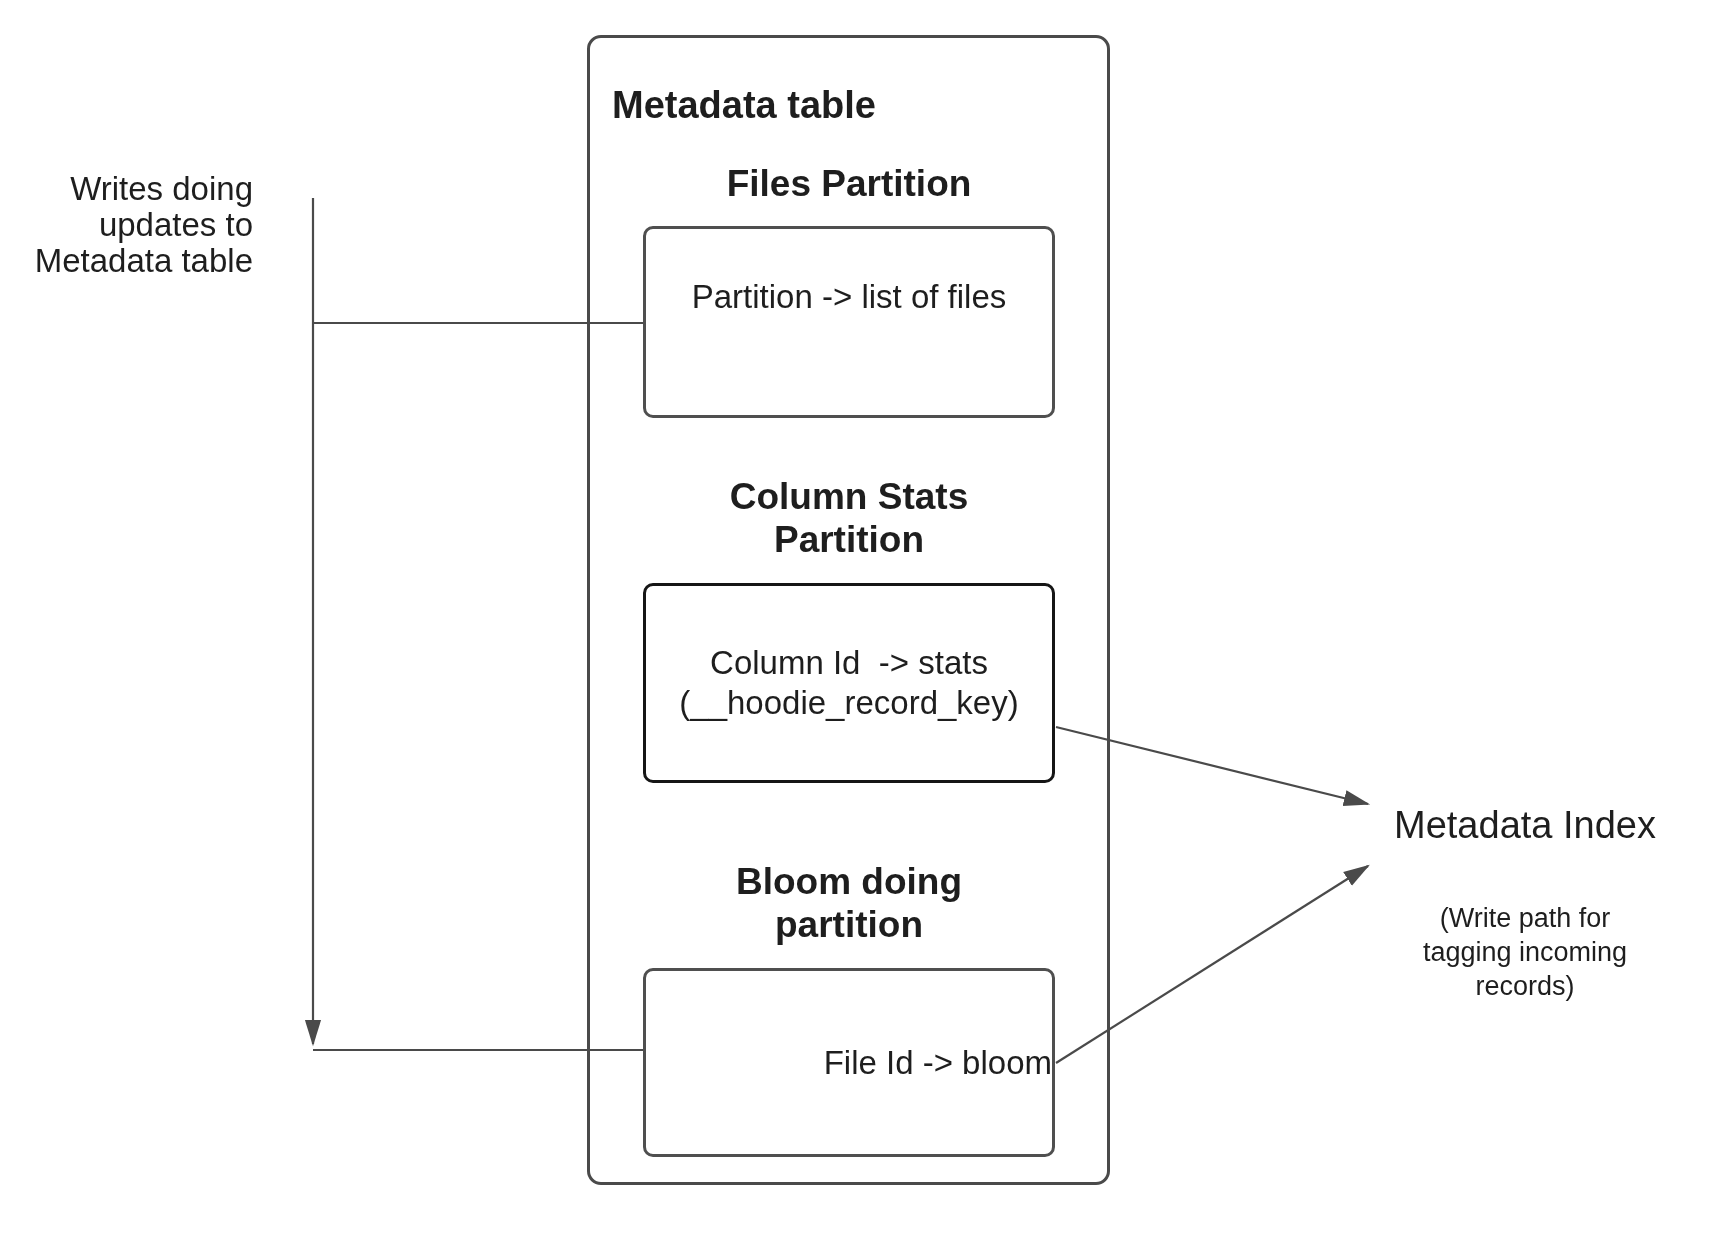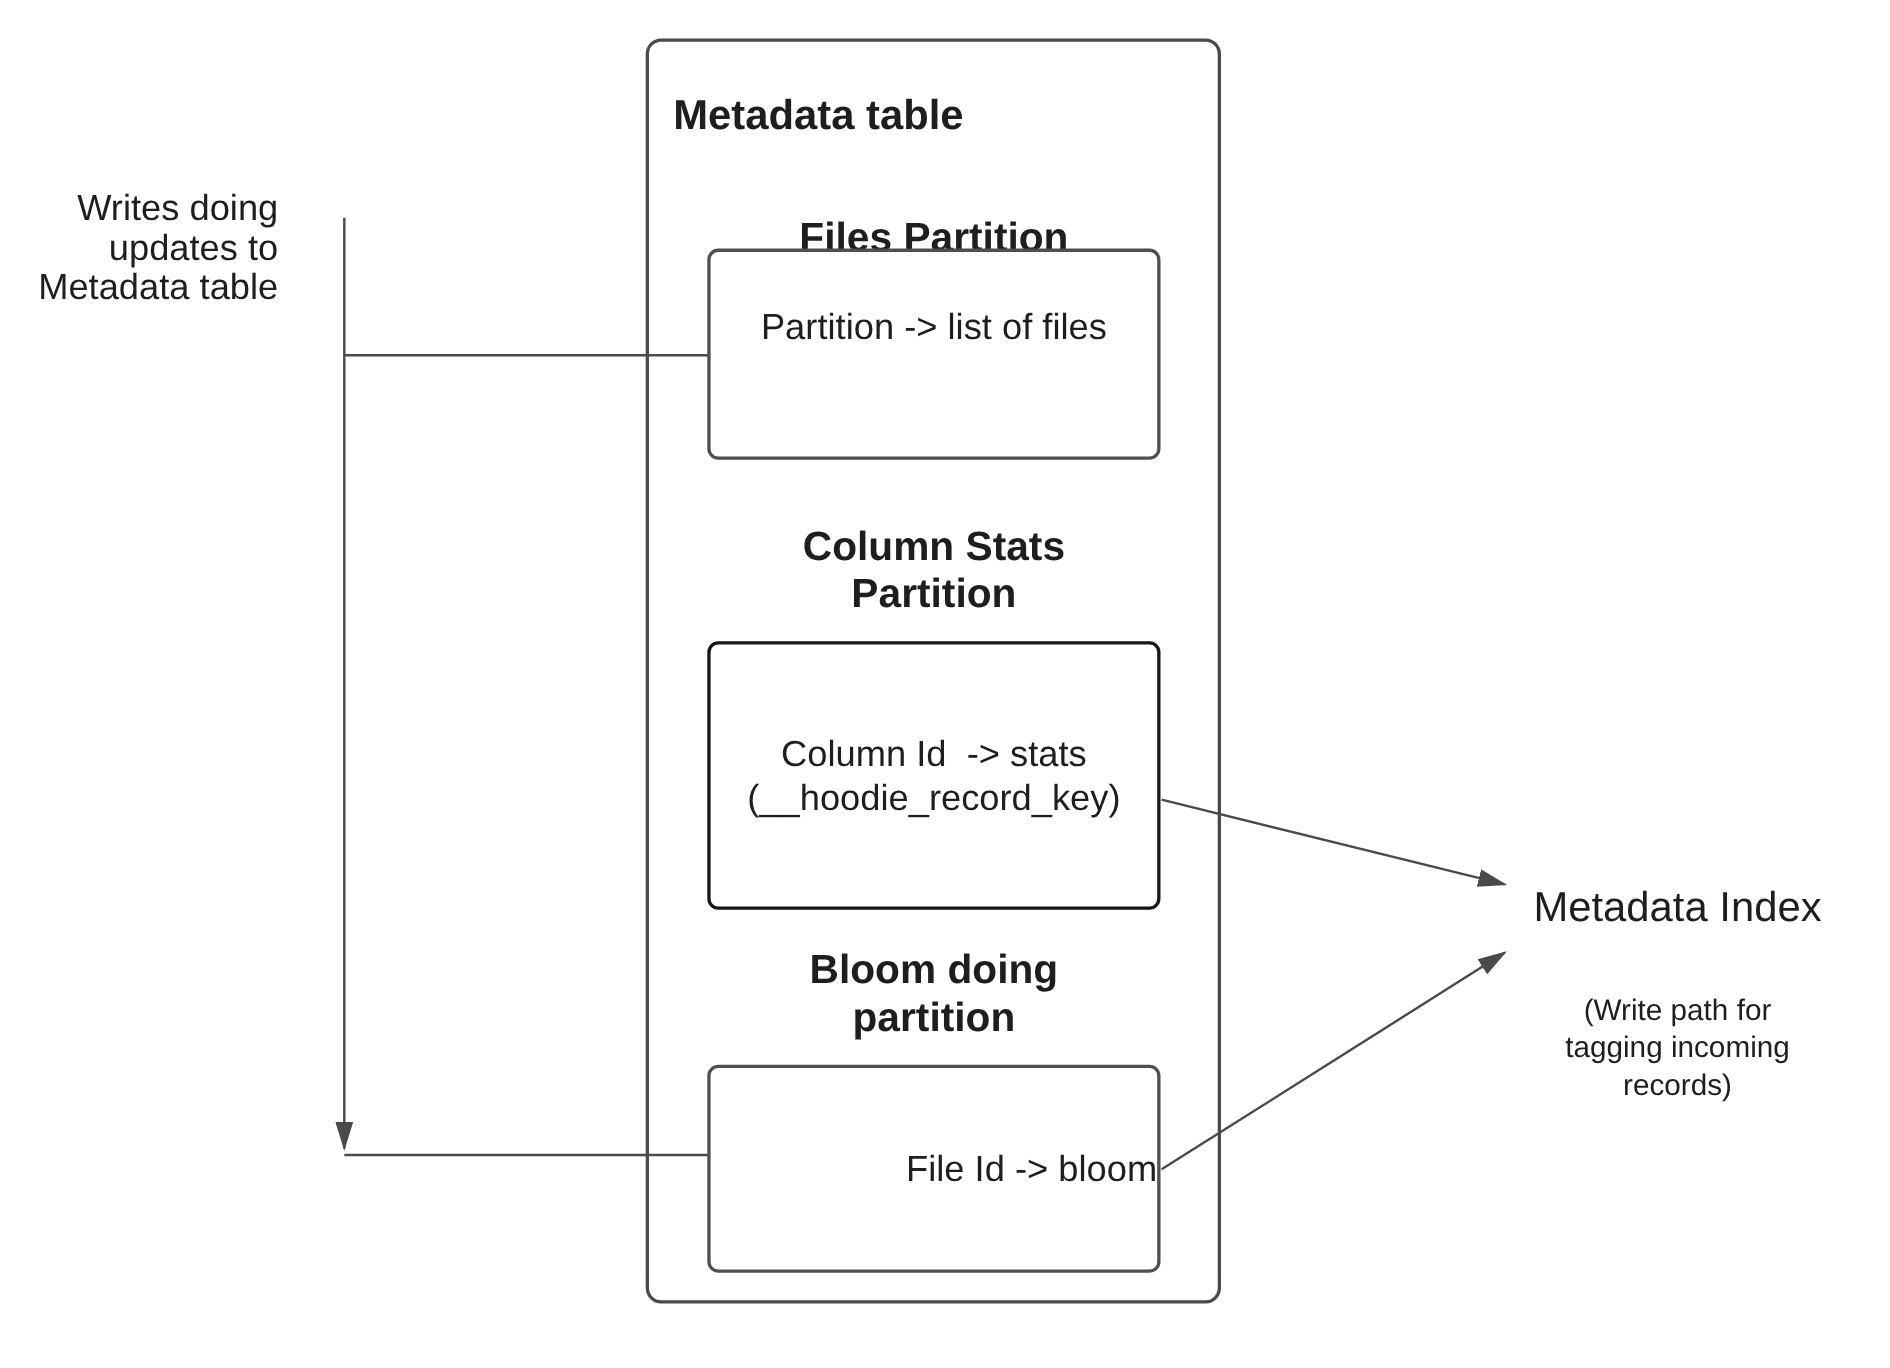--- a/index.html
+++ b/index.html
@@ -18,32 +18,32 @@
   .outer-box {
     position:absolute; left:587px; top:35px; width:523px; height:1150px;
     border:3px solid #4a4a4a; border-radius:14px; box-sizing:border-box;
   }
   .mt-title { position:absolute; left:22px; top:46px; font-size:38px; font-weight:bold; }
 
   .sec-heading {
     position:absolute; left:53px; width:412px; text-align:center;
     font-size:37px; font-weight:bold; line-height:43px; white-space:pre-line;
   }
-  #files-heading  { top:124px;margin-top:32px; }
+  #files-heading  { top:124px; }
   #column-heading { top:437px; }
   #bloom-heading  { top:822px; }
 
   .inner-box {
     position:absolute; left:53px; width:412px; background:#ffffff;
     border:3px solid #4f4f4f; border-radius:10px; box-sizing:border-box;
     display:flex; align-items:center; justify-content:center;
     text-align:center; font-size:33px; line-height:40px; white-space:pre-line;
   }
   #files-box  { top:188px; height:192px; padding-bottom:50px; }
-  #column-box { top:545px; height:244px; border-color:#161616; }
+  #column-box { top:545px; height:200px; border-color:#161616; }
   #bloom-box  { top:930px; height:189px;justify-content:flex-end; }
 
   .index-title {
     position:absolute; left:1390px; top:804px; width:270px;
     text-align:center; font-size:38px; font-weight:normal;
   }
   .index-sub {
     position:absolute; left:1390px; top:901px; width:270px;
     text-align:center; font-size:27px; line-height:34px; white-space:pre-line;
   }

